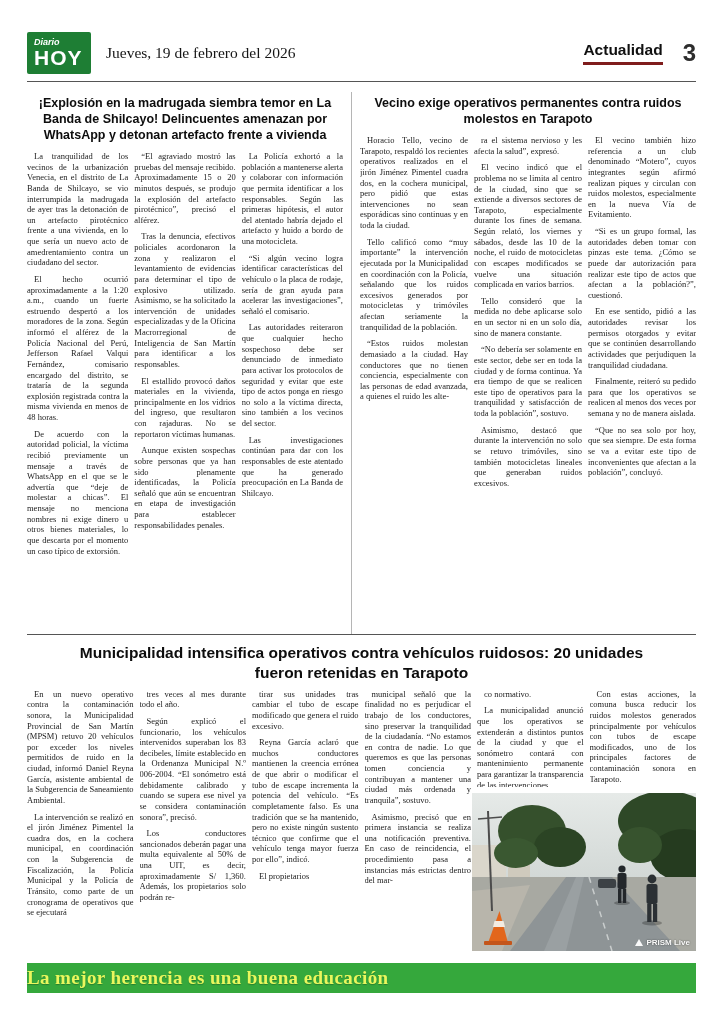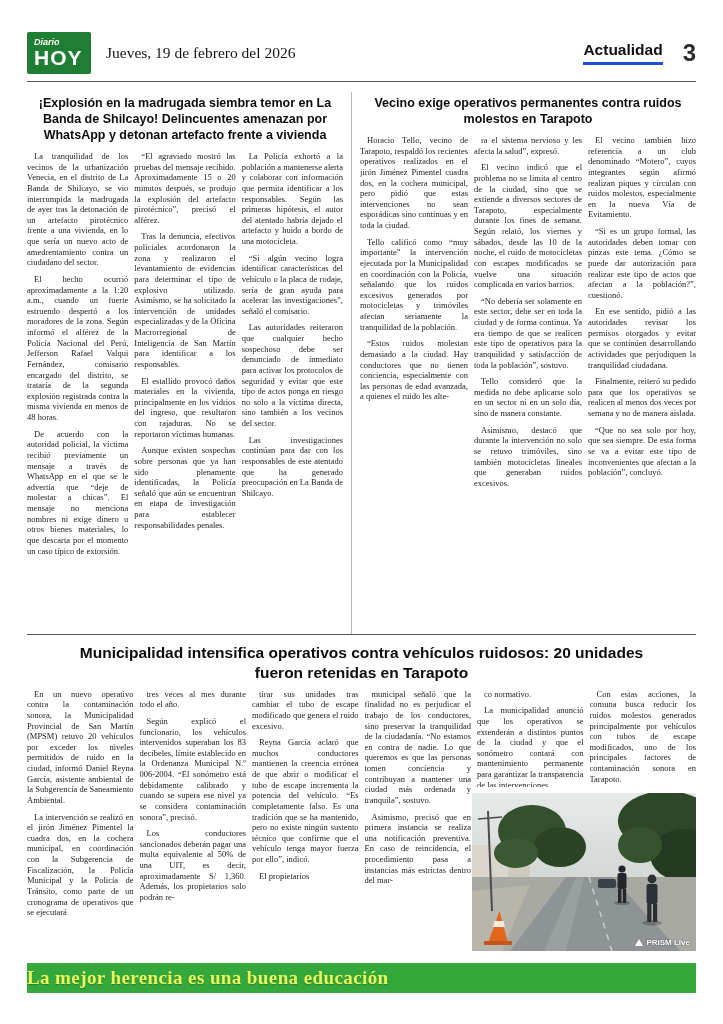--- a/index.html
+++ b/index.html
@@ -22,21 +22,21 @@
     width:64px; height:42px; background:#1e7e34; color:#fff;
     display:flex; flex-direction:column; justify-content:center;
     padding:2px 7px; box-sizing:border-box; border-radius:2px;
   }
   .logo-top { font:italic 700 9px/1 "Liberation Sans", sans-serif; }
   .logo-main { font:800 21px/1 "Liberation Sans", sans-serif; letter-spacing:1px; }
   .edition-date { margin-left:15px; font:400 15.5px "Liberation Serif", serif; color:#161616; }
   .mast-spacer { flex:1; }
   .section-title {
     font:700 15.5px "Liberation Sans", sans-serif; color:#101010;
-    padding-bottom:3px; border-bottom:3px solid #1d4ed8; margin-right:20px;
+    padding-bottom:3px; border-bottom:3px solid #7f1d1d; margin-right:20px;
   }
   .page-number { font:700 24px "Liberation Sans", sans-serif; color:#2d2d2d; }
 
   .rule { height:1px; background:#555; }
   .rule-head { margin-top:5px; }
   .rule-mid  { }
 
   
   .headline {
     margin:6px 2px 8px; text-align:center; color:#0d0d0d;
@@ -139,22 +139,22 @@
       <h2 class="headline h-small">Vecino exige operativos permanentes contra ruidos molestos en Tarapoto</h2>
       <div class="cols">
         <div class="col">
             <p>Horacio Tello, vecino de Tarapoto, respaldó los recientes operativos realizados en el jirón Jiménez Pimentel cuadra dos, en la cochera municipal, pero pidió que estas intervenciones no sean esporádicas sino continuas y en toda la ciudad.</p>
             <p>Tello calificó como “muy importante” la intervención ejecutada por la Municipalidad en coordinación con la Policía, señalando que los ruidos excesivos generados por motocicletas y trimóviles afectan seriamente la tranquilidad de la población.</p>
             <p>“Estos ruidos molestan demasiado a la ciudad. Hay conductores que no tienen conciencia, especialmente con las personas de edad avanzada, a quienes el ruido les alte-</p>
           </div>
         <div class="col">
             <p>ra el sistema nervioso y les afecta la salud”, expresó.</p>
             <p>El vecino indicó que el problema no se limita al centro de la ciudad, sino que se extiende a diversos sectores de Tarapoto, especialmente durante los fines de semana. Según relató, los viernes y sábados, desde las 10 de la noche, el ruido de motocicletas con escapes modificados se vuelve una situación complicada en varios barrios.</p>
+            <p>Tello consideró que la medida no debe aplicarse solo en un sector ni en un solo día, sino de manera constante.</p>
             <p>“No debería ser solamente en este sector, debe ser en toda la ciudad y de forma continua. Ya era tiempo de que se realicen este tipo de operativos para la tranquilidad y satisfacción de toda la población”, sostuvo.</p>
-            <p>Tello consideró que la medida no debe aplicarse solo en un sector ni en un solo día, sino de manera constante.</p>
             <p>Asimismo, destacó que durante la intervención no solo se retuvo trimóviles, sino también motocicletas lineales que generaban ruidos excesivos.</p>
           </div>
         <div class="col">
             <p>El vecino también hizo referencia a un club denominado “Motero”, cuyos integrantes según afirmó realizan piques y circulan con ruidos molestos, especialmente en la nueva Vía de Evitamiento.</p>
             <p>“Si es un grupo formal, las autoridades deben tomar con pinzas este tema. ¿Cómo se puede dar autorización para realizar este tipo de actos que afectan a la población?”, cuestionó.</p>
             <p>En ese sentido, pidió a las autoridades revisar los permisos otorgados y evitar que se continúen desarrollando actividades que perjudiquen la tranquilidad ciudadana.</p>
             <p>Finalmente, reiteró su pedido para que los operativos se realicen al menos dos veces por semana y no de manera aislada.</p>
             <p>“Que no sea solo por hoy, que sea siempre. De esta forma se va a evitar este tipo de inconvenientes que afectan a la población”, concluyó.</p>
           </div>
       </div>

